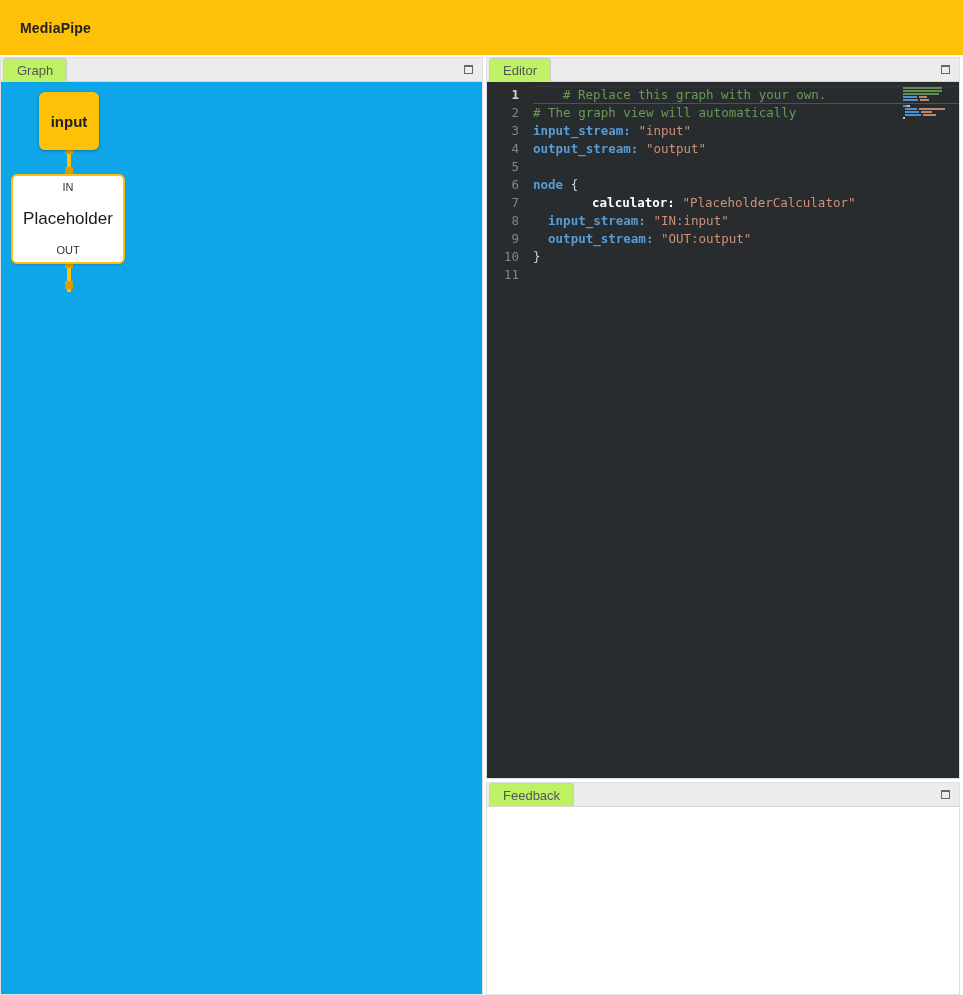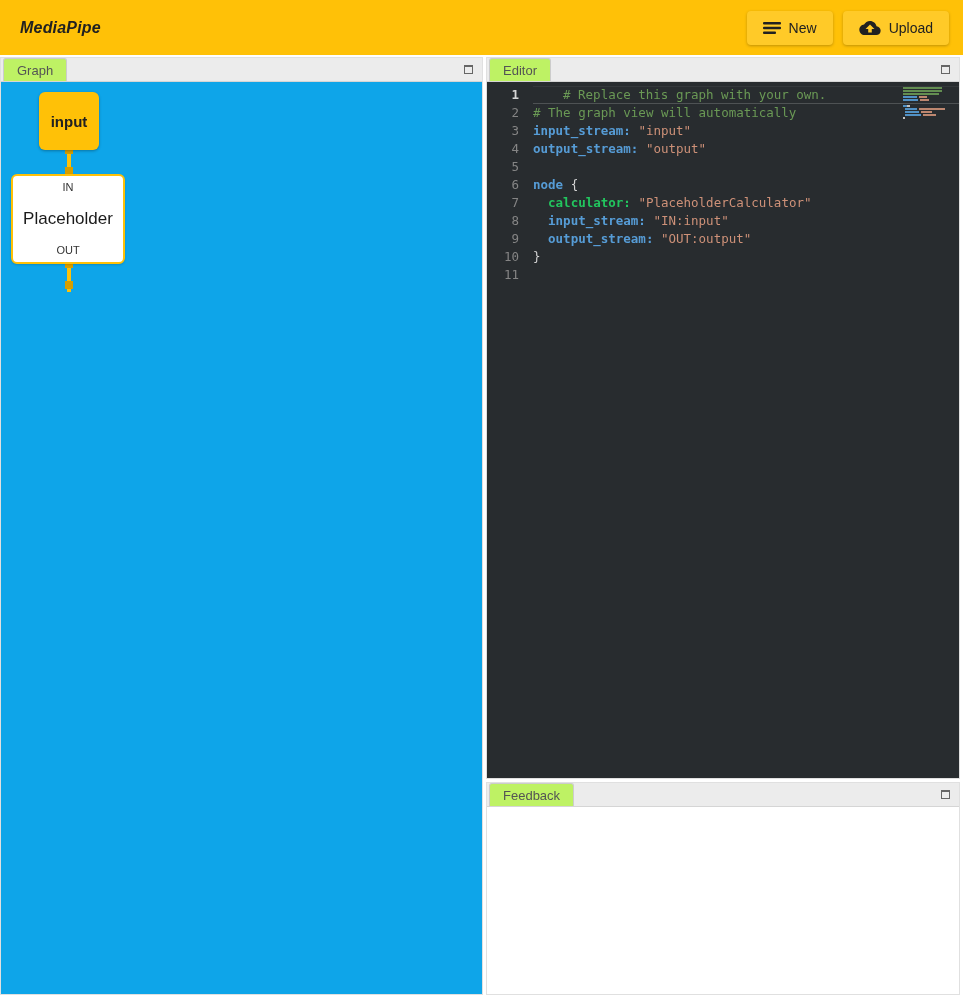--- a/index.html
+++ b/index.html
@@ -12,25 +12,24 @@
 
   
   .app-header {
     height: 55px;
     background: var(--header-bg, #FFC107);
     display: flex;
     align-items: center;
     padding: 0 14px 0 20px;
   }
   .app-title {
-    font-size: 16px;
+    font-size: 14px;
     font-weight: bold;
     color: #212121;
     letter-spacing: .2px;
-    font-style: italic;
   }
   .header-buttons {
     margin-left: auto;
     display: flex;
     gap: 10px;
   }
   .hdr-btn {
     display: flex;
     align-items: center;
     gap: 8px;
@@ -201,42 +200,20 @@
   .mini-row span { display: inline-block; height: 2px; vertical-align: top; }
 
   
   .feedback-body { flex: 1; background: #fff; }
 </style>
 </head>
 <body>
 
 <header class="app-header">
   <div class="app-title">MediaPipe</div>
-  <div class="header-buttons">
-    <button class="hdr-btn">
-      <span>
-        <svg width="18" height="14" viewBox="0 0 18 14">
-            <g fill="#212121">
-              <rect x="0" y="1" width="18" height="2.4" rx="1"></rect>
-              <rect x="0" y="5.8" width="18" height="2.4" rx="1"></rect>
-              <rect x="0" y="10.6" width="13" height="2.4" rx="1"></rect>
-            </g>
-          </svg>
-      </span>
-      <span>New</span>
-    </button>
-    <button class="hdr-btn">
-      <span>
-        <svg width="22" height="16" viewBox="0 0 24 18">
-            <path fill="#212121" d="M19.35 7.04C18.67 3.59 15.64 1 12 1 9.11 1 6.6 2.64 5.35 5.04 2.34 5.36 0 7.91 0 11c0 3.31 2.69 6 6 6h13c2.76 0 5-2.24 5-5 0-2.64-2.05-4.78-4.65-4.96zM14 10v4h-4v-4H7l5-5 5 5h-3z"></path>
-          </svg>
-      </span>
-      <span>Upload</span>
-    </button>
-  </div>
 </header>
 
 <div class="main">
 
   <section class="panel graph-panel">
     <div class="tabstrip">
       <div class="tab">
         <span>Graph</span>
       </div>
       <span class="max-icon"></span>
@@ -283,21 +260,21 @@
             <div>10</div>
             <div>11</div>
           </div>
         <div class="code">
             <div class="code-line current"><span style="color: rgb(106, 153, 85); margin-left: 30px;"># Replace this graph with your own.</span></div>
             <div class="code-line"><span style="color: rgb(106, 153, 85);"># The graph view will automatically</span></div>
             <div class="code-line"><span style="color: rgb(86, 156, 214); font-weight: bold;">input_stream:</span><span style="color: rgb(212, 212, 212);"> </span><span style="color: rgb(206, 145, 120);">"input"</span></div>
             <div class="code-line"><span style="color: rgb(86, 156, 214); font-weight: bold;">output_stream:</span><span style="color: rgb(212, 212, 212);"> </span><span style="color: rgb(206, 145, 120);">"output"</span></div>
             <div class="code-line"></div>
             <div class="code-line"><span style="color: rgb(86, 156, 214); font-weight: bold;">node</span><span style="color: rgb(212, 212, 212);"> {</span></div>
-            <div class="code-line"><span style="color: rgb(212, 212, 212);">  </span><span style="color: #22c55e; font-weight: bold;">calculator:</span><span style="color: rgb(212, 212, 212);"> </span><span style="color: rgb(206, 145, 120);">"PlaceholderCalculator"</span></div>
+            <div class="code-line"><span style="color: rgb(212, 212, 212);">  </span><span style="color: #ffffff; font-weight: bold; margin-left: 44px;">calculator:</span><span style="color: rgb(212, 212, 212);"> </span><span style="color: rgb(206, 145, 120);">"PlaceholderCalculator"</span></div>
             <div class="code-line"><span style="color: rgb(212, 212, 212);">  </span><span style="color: rgb(86, 156, 214); font-weight: bold;">input_stream:</span><span style="color: rgb(212, 212, 212);"> </span><span style="color: rgb(206, 145, 120);">"IN:input"</span></div>
             <div class="code-line"><span style="color: rgb(212, 212, 212);">  </span><span style="color: rgb(86, 156, 214); font-weight: bold;">output_stream:</span><span style="color: rgb(212, 212, 212);"> </span><span style="color: rgb(206, 145, 120);">"OUT:output"</span></div>
             <div class="code-line"><span style="color: rgb(212, 212, 212);">}</span></div>
           </div>
         <div class="minimap">
             <div class="mini-row"><span style="width: 38.5px; background: rgb(106, 153, 85);"></span></div>
             <div class="mini-row"><span style="width: 38.5px; background: rgb(106, 153, 85);"></span></div>
             <div class="mini-row"><span style="width: 36.3px; background: rgb(106, 153, 85);"></span></div>
             <div class="mini-row"><span style="width: 14.3px; background: rgb(86, 156, 214);"></span><span style="width: 2px; background: transparent;"></span><span style="width: 7.7px; background: rgb(206, 145, 120);"></span></div>
             <div class="mini-row"><span style="width: 15.4px; background: rgb(86, 156, 214);"></span><span style="width: 2px; background: transparent;"></span><span style="width: 8.8px; background: rgb(206, 145, 120);"></span></div>

